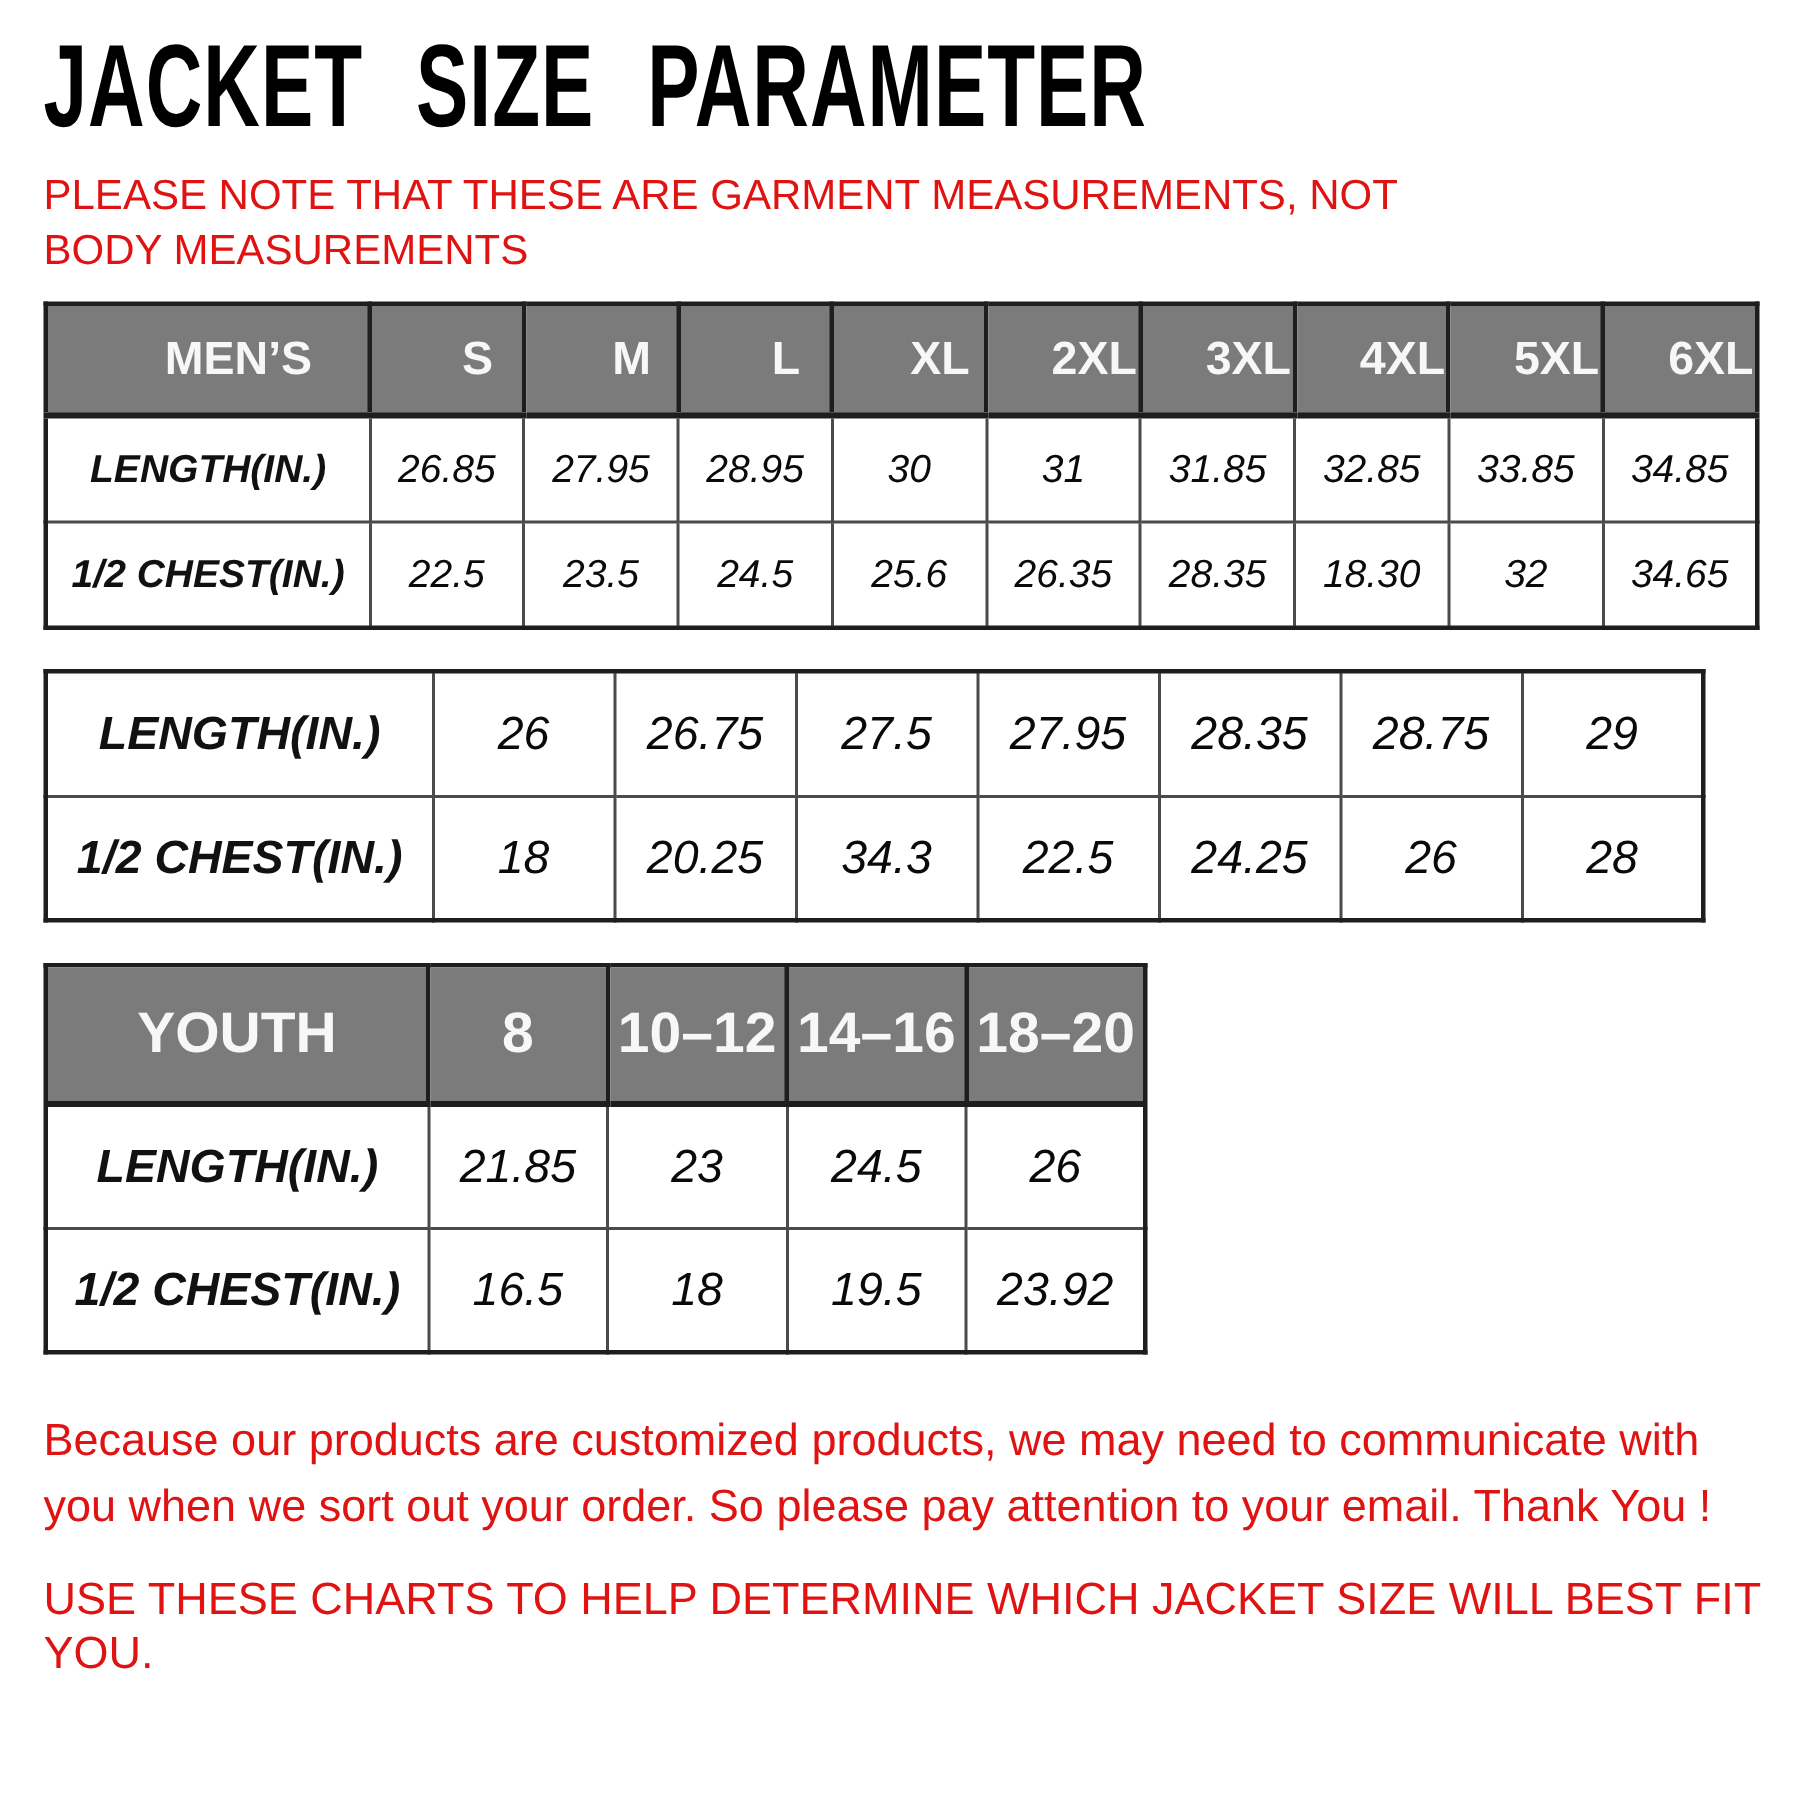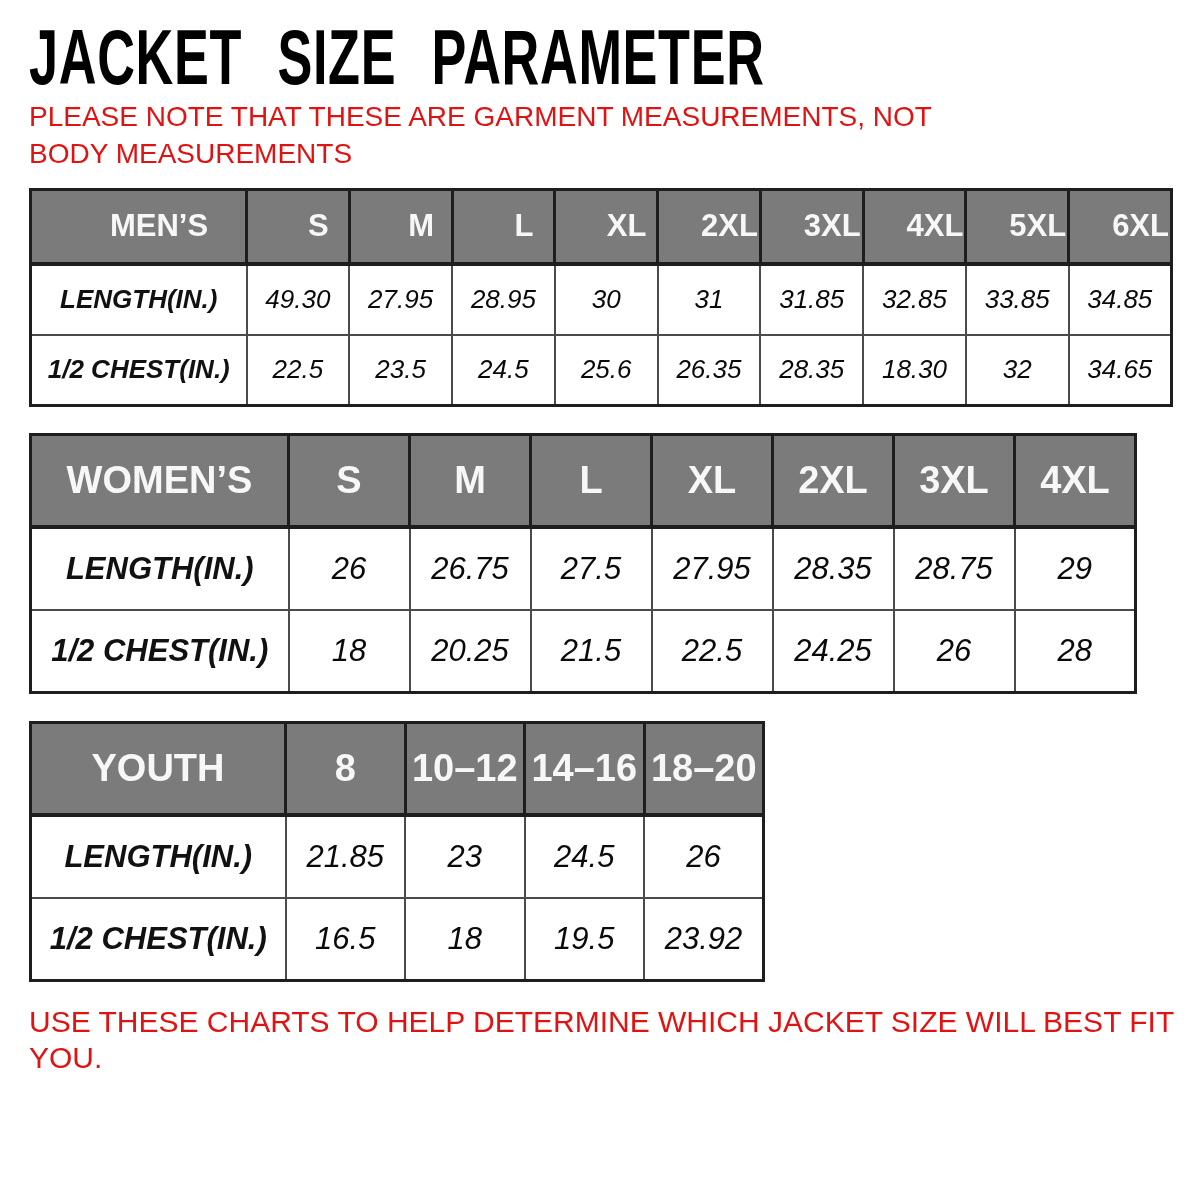--- a/index.html
+++ b/index.html
@@ -28,21 +28,21 @@
     color: #000;
     white-space: nowrap;
     letter-spacing: 1px;
     word-spacing: 30px;
     transform: scaleX(0.67);
     transform-origin: left top;
   }
 
   
   .note {
-    margin: 4px 0 0 0;
+    margin: 17px 0 0 0;
     width: 940px;
     font-size: 28px;
     line-height: 37px;
     color: #e01313;
     font-weight: 400;
   }
 
   
   table.size-table {
     border-collapse: collapse;
@@ -149,21 +149,21 @@
       <th>L</th>
       <th>XL</th>
       <th>2XL</th>
       <th>3XL</th>
       <th>4XL</th>
       <th>5XL</th>
       <th>6XL</th>
     </tr>
     <tr class="data">
       <th class="rowlabel">LENGTH(IN.)</th>
-      <td>49.30</td>
+      <td>26.85</td>
       <td>27.95</td>
       <td>28.95</td>
       <td>30</td>
       <td>31</td>
       <td>31.85</td>
       <td>32.85</td>
       <td>33.85</td>
       <td>34.85</td>
     </tr>
     <tr class="data">
@@ -186,45 +186,35 @@
       <col style="width:258px">
         <col>
         <col>
         <col>
         <col>
         <col>
         <col>
         <col>
     </colgroup>
     <tbody>
-        <tr class="head">
-      <th>WOMEN’S</th>
-      <th>S</th>
-      <th>M</th>
-      <th>L</th>
-      <th>XL</th>
-      <th>2XL</th>
-      <th>3XL</th>
-      <th>4XL</th>
-    </tr>
     <tr class="data">
       <th class="rowlabel">LENGTH(IN.)</th>
       <td>26</td>
       <td>26.75</td>
       <td>27.5</td>
       <td>27.95</td>
       <td>28.35</td>
       <td>28.75</td>
       <td>29</td>
     </tr>
     <tr class="data">
       <th class="rowlabel">1/2 CHEST(IN.)</th>
       <td>18</td>
       <td>20.25</td>
-      <td>21.5</td>
+      <td>34.3</td>
       <td>22.5</td>
       <td>24.25</td>
       <td>26</td>
       <td>28</td>
     </tr>
   </tbody>
     </table>
 
   <table class="size-table t-youth">
     <colgroup>
@@ -252,15 +242,16 @@
     <tr class="data">
       <th class="rowlabel">1/2 CHEST(IN.)</th>
       <td>16.5</td>
       <td>18</td>
       <td>19.5</td>
       <td>23.92</td>
     </tr>
   </tbody>
     </table>
 
+  <p class="footer-notice">Because our products are customized products, we may need to communicate with you when we sort out your order. So please pay attention to your email. Thank You !</p>
   <p class="footer-advice">USE THESE CHARTS TO HELP DETERMINE WHICH JACKET SIZE WILL BEST FIT YOU.</p>
 
 </div>
 
 </body></html>

